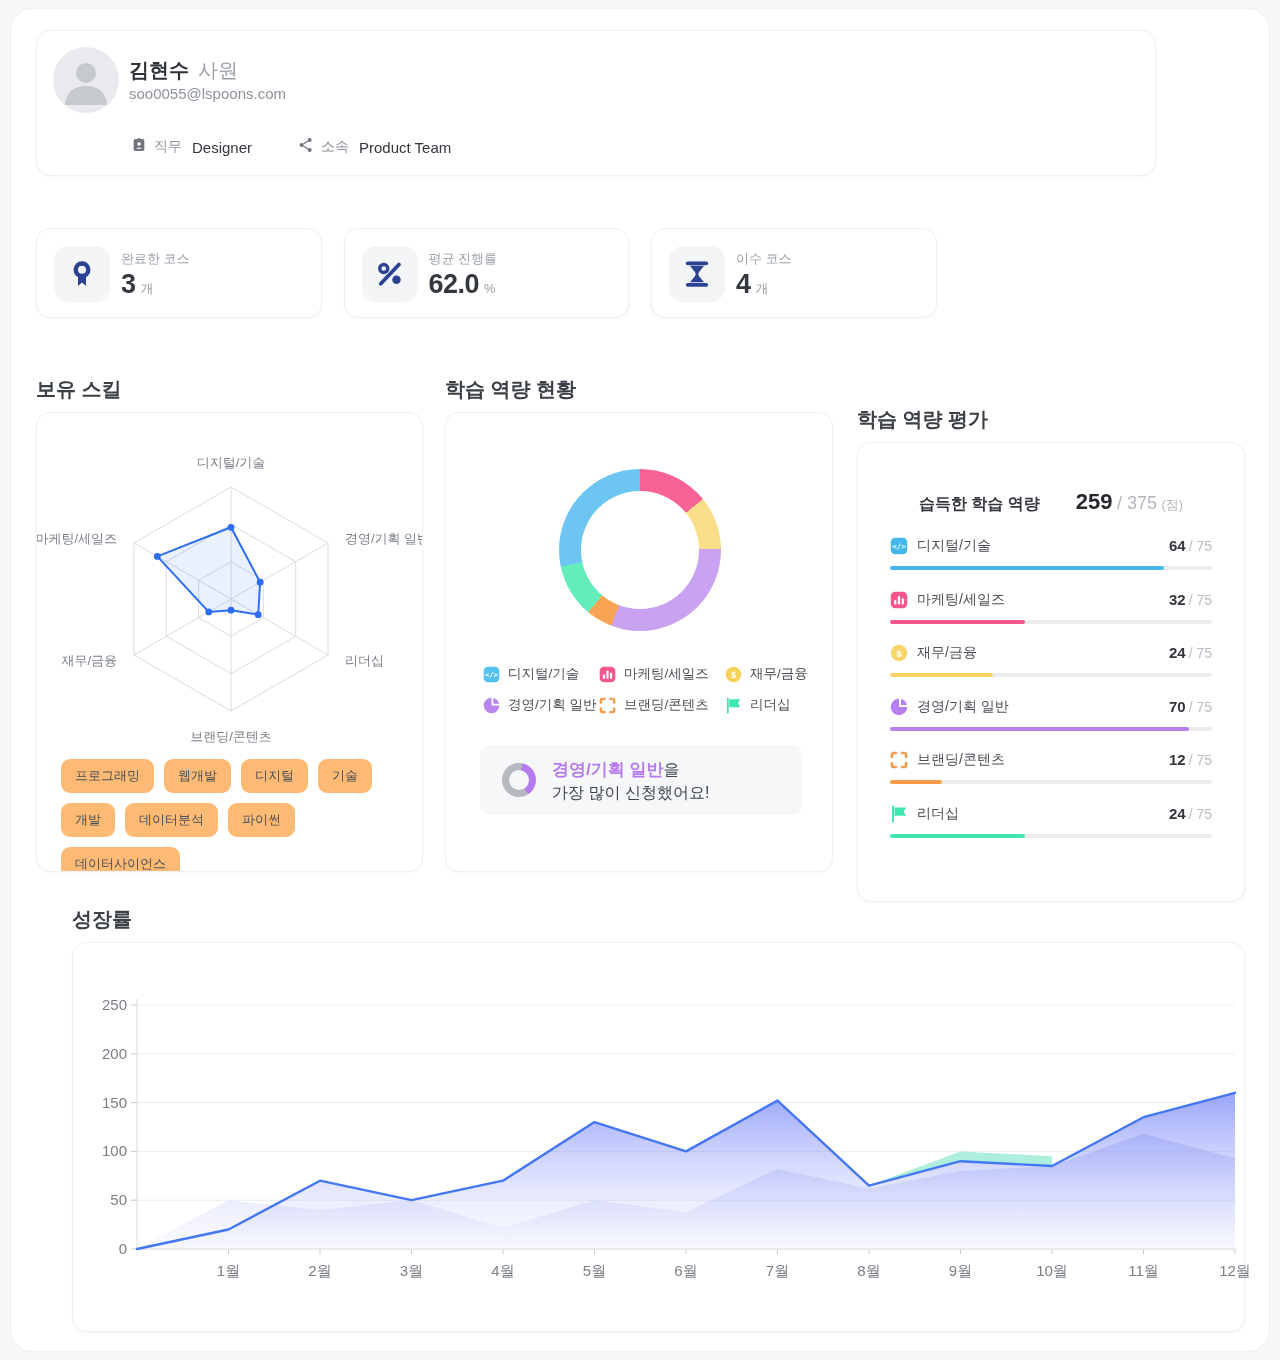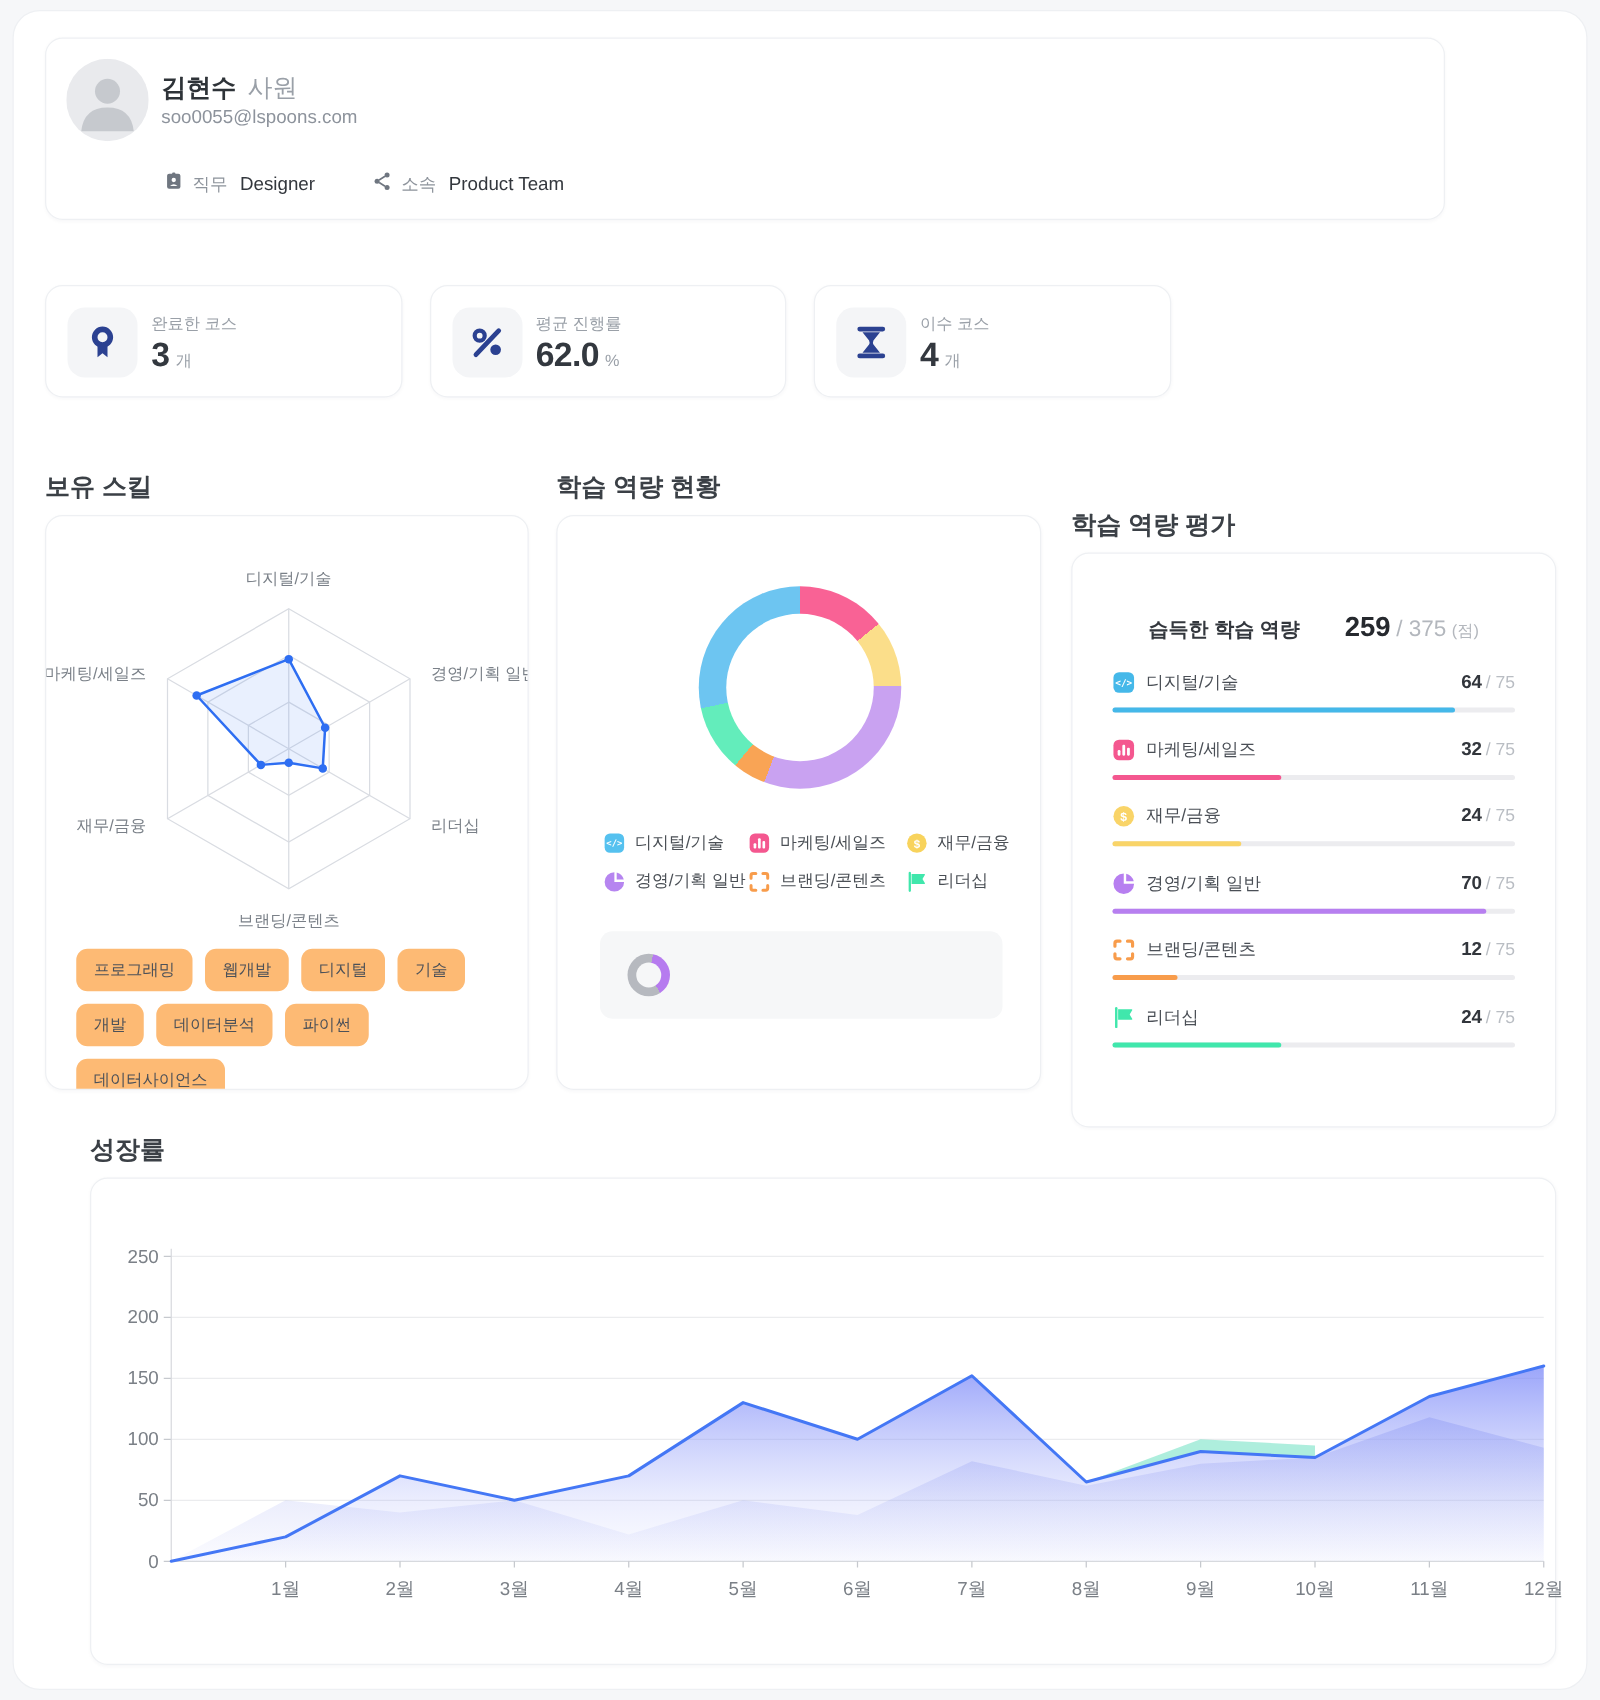--- a/index.html
+++ b/index.html
@@ -250,20 +250,24 @@
           <svg width="17" height="17" viewBox="0 0 24 24">
             <path d="M4 2 V22" stroke="#40e7ac" stroke-width="2.6" stroke-linecap="round"></path>
             <path d="M6 3.2 H20.5 Q21.5 3.2 21 4.2 L18.6 8.2 Q18.3 8.8 18.6 9.4 L21 13.4 Q21.5 14.4 20.5 14.4 H6 Z" fill="#40e7ac"></path>
           </svg>
           <span class="legend-label">리더십</span>
         </div>
       </div>
     <div class="highlight-box">
       <div class="hl-ring" id="hl-ring" style="background: conic-gradient(from 12deg, rgb(182, 123, 239) 0deg, rgb(182, 123, 239) 135deg, rgb(182, 185, 191) 135deg, rgb(182, 185, 191) 360deg);">
         <div class="hl-ring-hole"></div>
+      </div>
+      <div class="hl-text">
+        <div><span class="hl-strong">경영/기획 일반</span><span>을</span></div>
+        <div>가장 많이 신청했어요!</div>
       </div>
     </div>
   </div>
 </div>
 
 <div class="section sec-eval">
   <h2>학습 역량 평가</h2>
   <div class="card mid-card">
     <div class="eval-summary">
       <span class="eval-sum-label">습득한 학습 역량</span>

